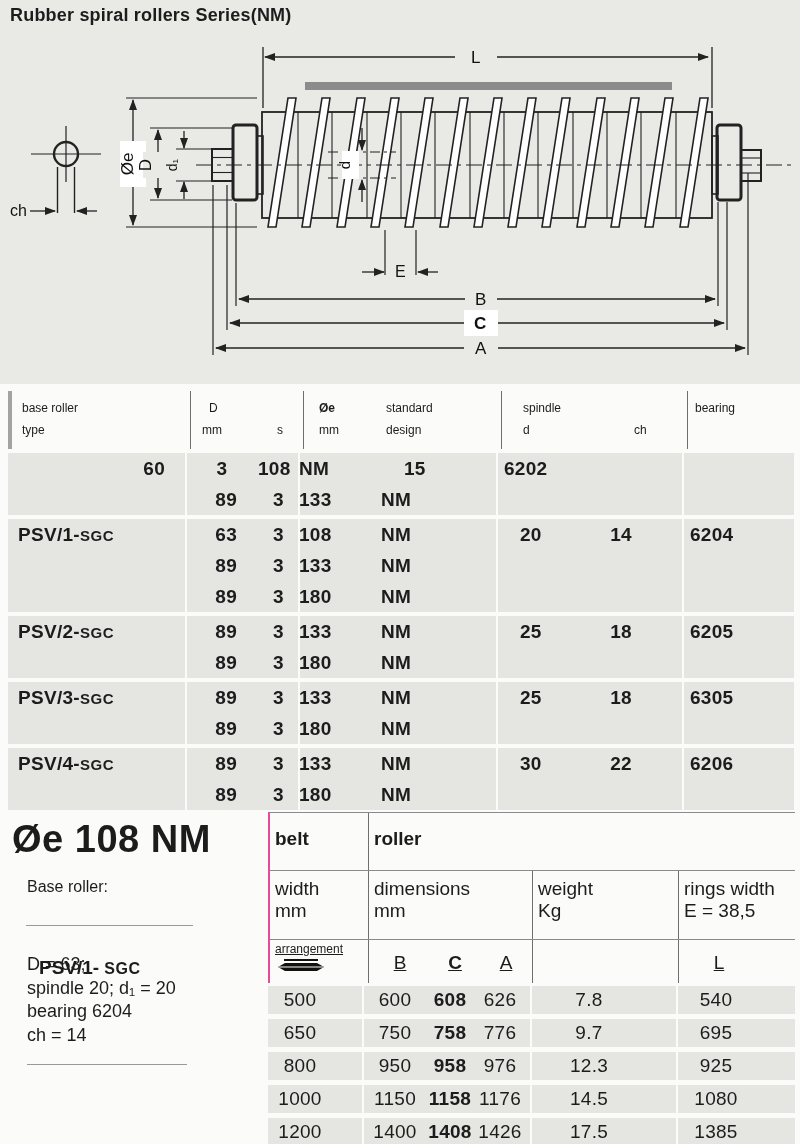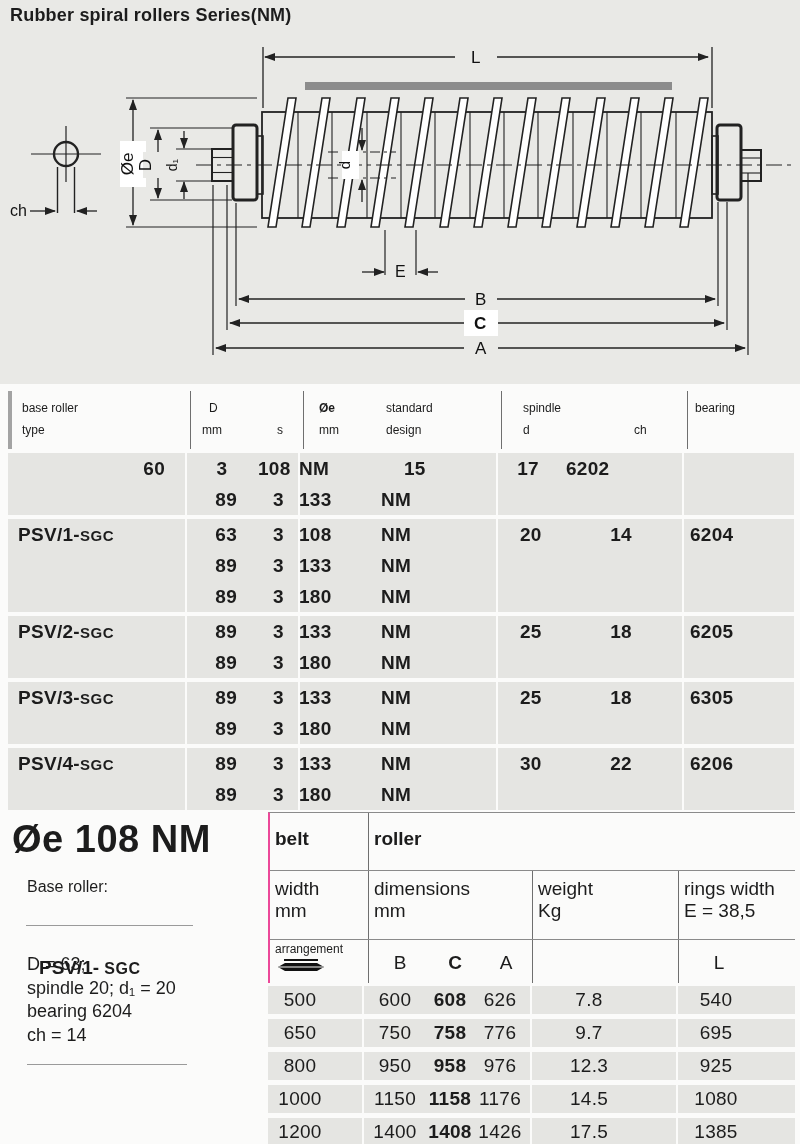--- a/index.html
+++ b/index.html
@@ -46,21 +46,21 @@
   #detail-lines{left:27px;top:953px;font-size:18px;line-height:23.5px;}
   #rule2{left:27px;top:1064px;width:160px;}
 
   
   #btable{left:268px;top:812px;width:527px;}
   #bhead{border-top:1px solid #8a8a8a;border-left:2px solid #ec4899;font-size:19px;}
   .brow1{display:grid;grid-template-columns:98px 429px;height:57px;border-bottom:1px solid #8a8a8a;}
   .brow1 div{padding:15px 0 0 5px;font-weight:bold;}
   .brow2{display:grid;grid-template-columns:98px 164px 146px 119px;height:68px;border-bottom:1px solid #8a8a8a;line-height:22px;}
   .brow2 div{padding:7px 0 0 5px;}
-  .brow3{display:grid;grid-template-columns:98px 164px 146px 119px;height:43px;}
+  .brow3{display:grid;grid-template-columns:98px 164px 146px 119px;height:43px;text-decoration:underline;}
   .arr-label{font-size:12px;padding:2px 0 0 5px;}
   .bca{display:grid;grid-template-columns:62px 48px 54px;text-align:center;padding-top:12px;}
   .lcol{width:80px;text-align:center;padding-top:12px;}
   .bdrow{position:relative;height:28px;background:#e5e5e2;margin-bottom:5px;
          display:grid;grid-template-columns:64px 34px 58px 52px 48px 130px 124px 17px;
          line-height:28px;font-size:19px;text-align:center;letter-spacing:.3px;}
   .bsep{position:absolute;top:0;bottom:0;width:2px;background:#fbfbfa;}
   .bs1{left:94px;} .bs2{left:262px;} .bs3{left:408px;}
   .boldc{font-weight:bold;}
 </style>
@@ -250,21 +250,20 @@
       <i class="vsep vs1"></i>
         <i class="vsep vs2"></i>
         <i class="vsep vs3"></i>
         <i class="vsep vs4"></i>
       <div class="sr">
         <div class="c-D">60</div>
         <div class="c-s">3</div>
         <div class="c-oe">108</div>
         <div class="c-nm">NM</div>
         <div class="c-d">15</div>
-        <div class="c-ch">17</div>
         <div class="c-b">6202</div>
       </div>
       <div class="sr">
         <div></div>
         <div class="c-D">89</div>
         <div class="c-s">3</div>
         <div class="c-oe">133</div>
         <div class="c-nm">NM</div>
         <div></div>
           <div></div>

